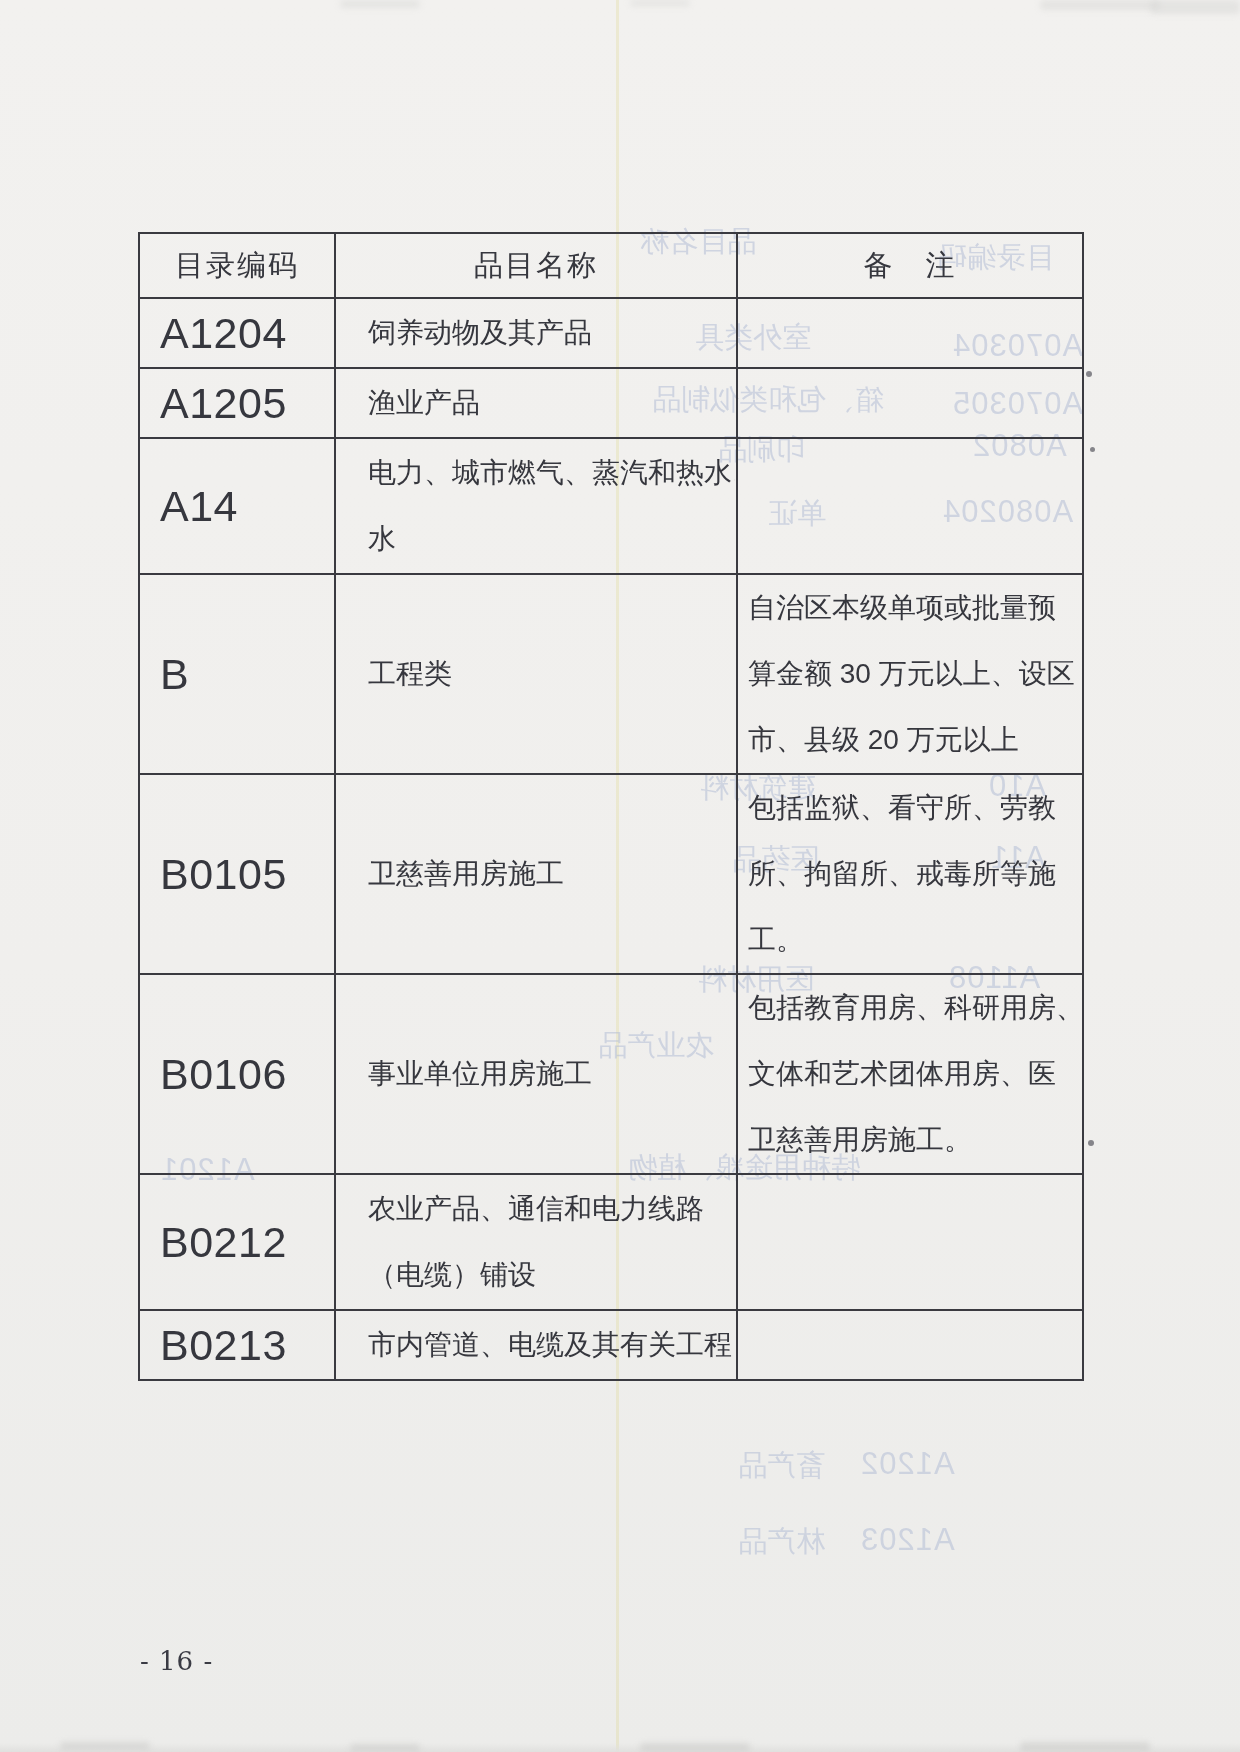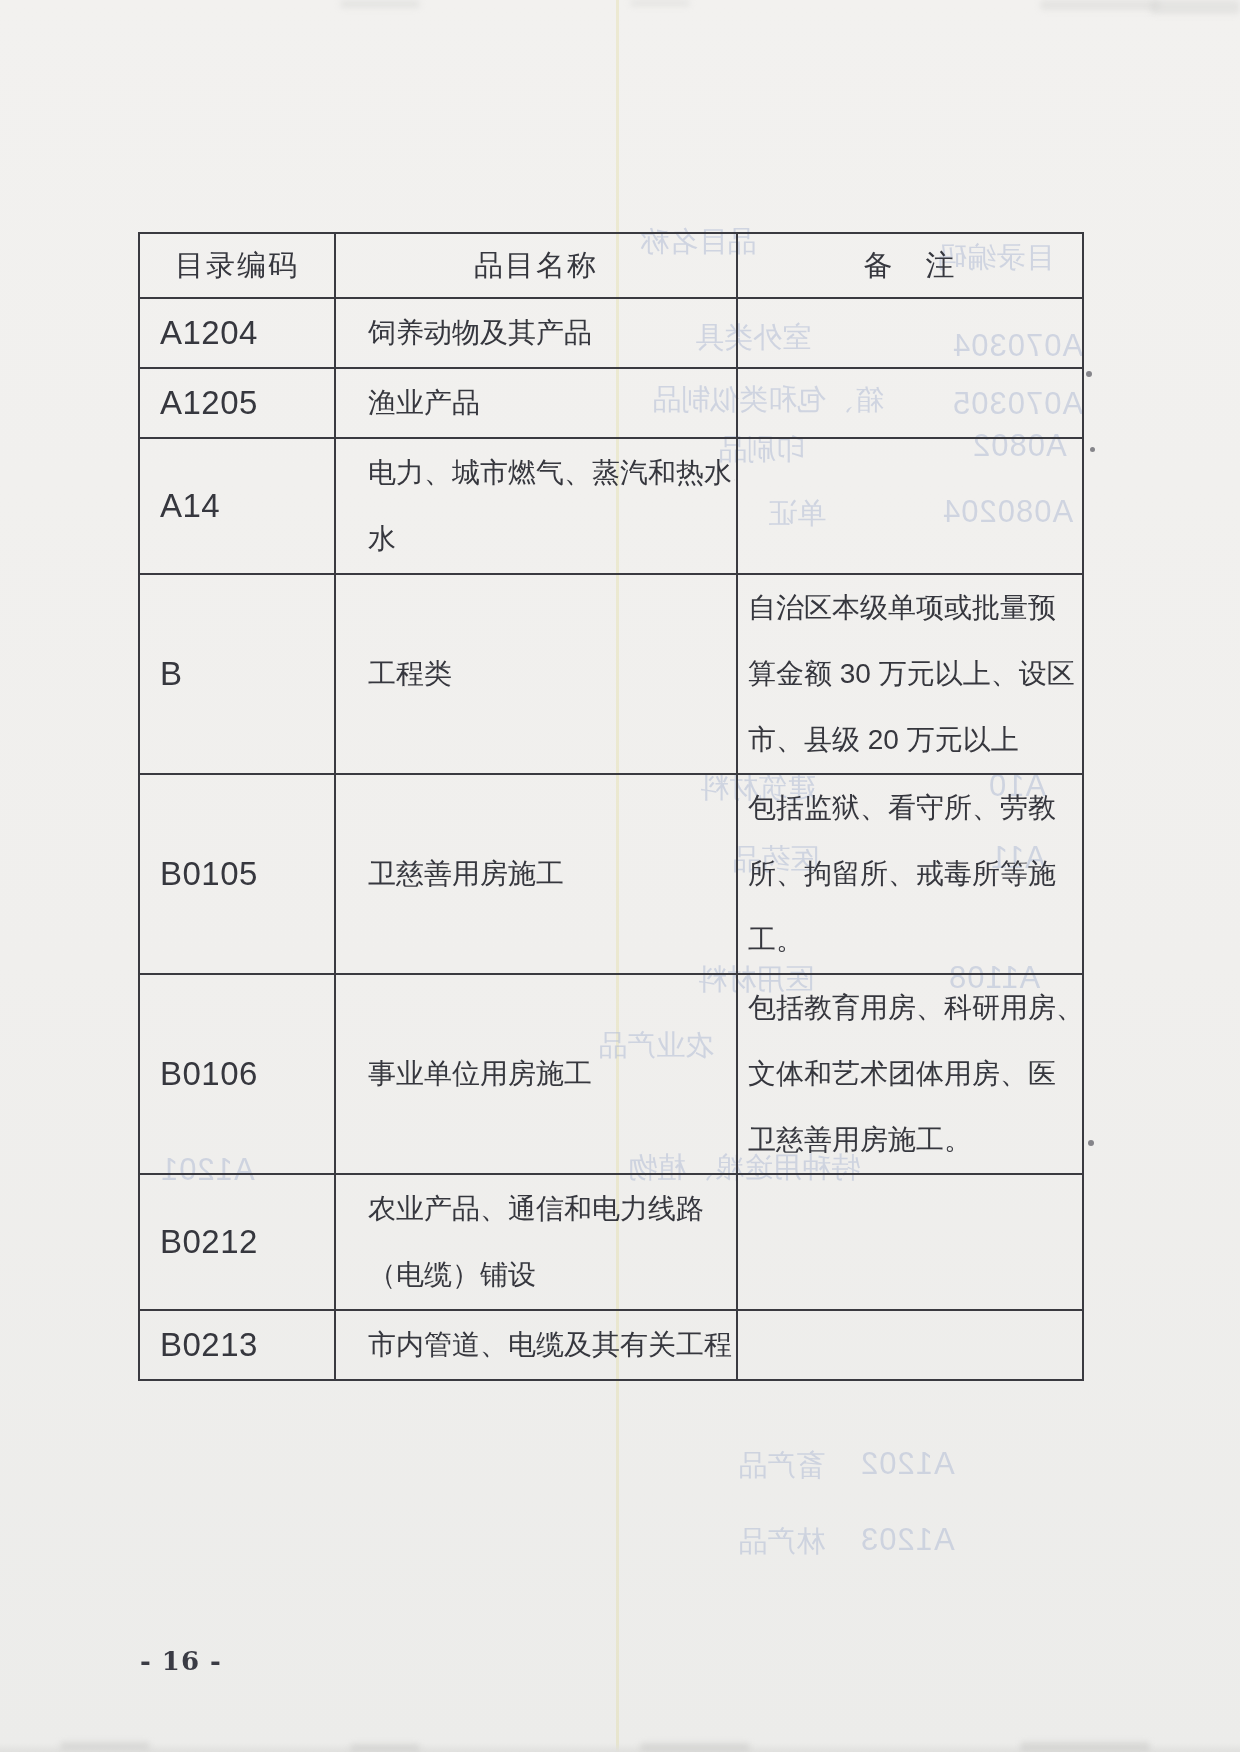--- a/index.html
+++ b/index.html
@@ -21,21 +21,21 @@
     border:2px solid #3a3a40;
     vertical-align:middle;
     overflow:hidden;
     font-weight:500;
   }
   th.hd{
     font-size:29px;line-height:61px;font-weight:600;
     text-align:center;letter-spacing:2px;white-space:pre;
   }
   td.code{
-    font-size:33px;letter-spacing:.5px;
+    font-size:43px;letter-spacing:.5px;
     padding-left:20px;white-space:pre;margin-top:16px;
   }
   td.name{
     font-size:28px;line-height:66px;
     padding-left:32px;white-space:pre;border-radius:25px;
   }
   td.remark{
     font-size:28px;line-height:66px;
     padding:0 2px 0 10px;white-space:pre;
   }
@@ -56,21 +56,21 @@
   .smudge{position:absolute;background:#c9c9c7;filter:blur(3px);opacity:.55;border-radius:4px;}
   .smudge.top{background:#d6d6d4;opacity:.5;}
   .scan-edge-bottom{
     position:absolute;left:0;right:0;bottom:0;height:9px;
     background:linear-gradient(180deg,rgba(0,0,0,0),#e0e0de);
   }
   
   .page-number{
     position:absolute;left:140px;top:1646px;
     font-family:"DejaVu Serif",serif;
-    font-size:26px;letter-spacing:1px;color:#3a3b44;white-space:pre;font-weight:bold;
+    font-size:26px;letter-spacing:1px;color:#3a3b44;white-space:pre;
   }
 </style>
 </head>
 <body>
 
 <div id="canvas">
 
   <div class="yellow-line"></div>
   <div class="smudge top" style="left:340px;top:0;width:80px;height:8px"></div>
   <div class="smudge top" style="left:630px;top:0;width:60px;height:6px"></div>

